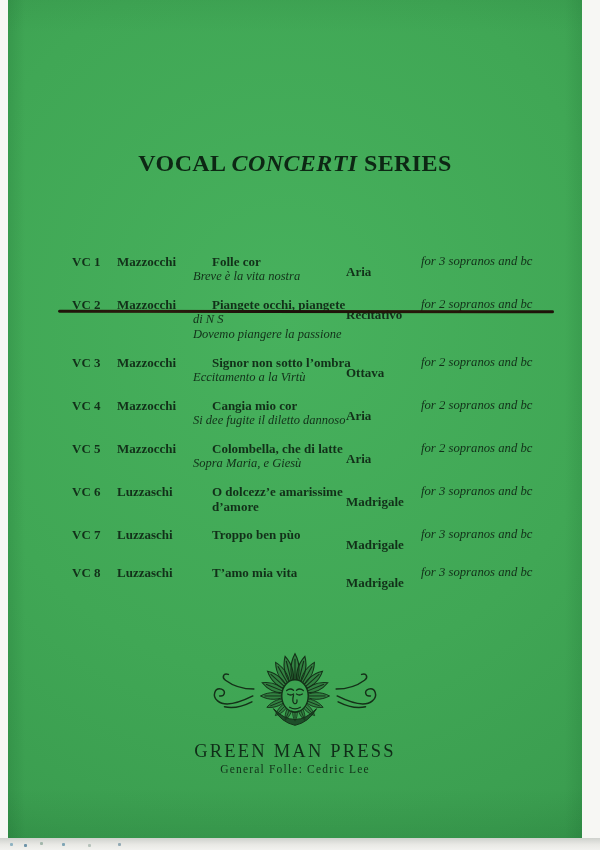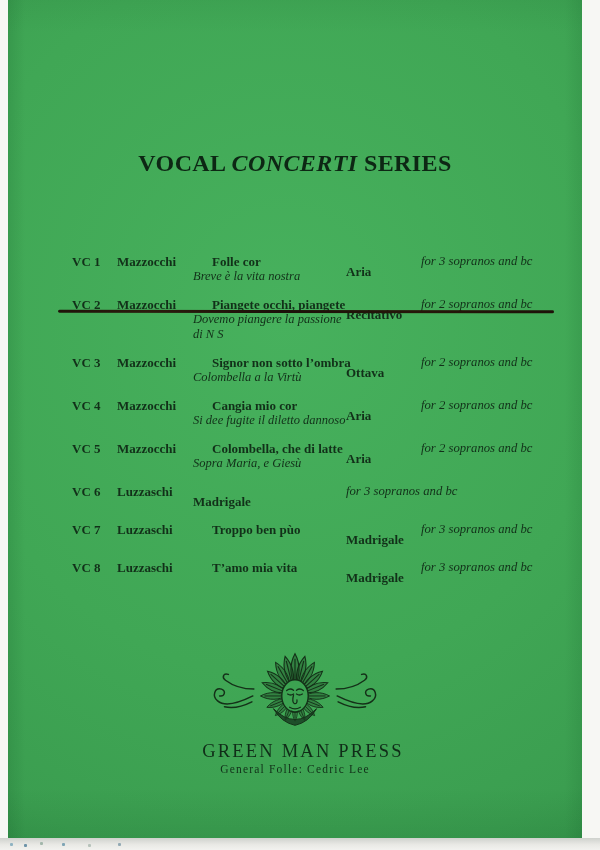--- a/index.html
+++ b/index.html
@@ -54,21 +54,21 @@
   .vc2-underline{
     position:absolute;left:50px;top:310px;width:496px;height:2.7px;border-radius:2px;
     background:linear-gradient(90deg,#1f1309,#2b1c0d 18%,#1b1009 45%,#261709 72%,#1d1208);
     transform:rotate(.08deg);
   }
 
   
   .emblem{position:absolute;left:50%;top:646px;transform:translateX(-50%);}
   .press-name{
     position:absolute;left:0;top:741px;width:100%;text-align:center;
-    font-size:18.5px;letter-spacing:2.2px;color:#102d18;font-weight:normal;padding-left:8px;
+    font-size:18.5px;letter-spacing:2.2px;color:#102d18;font-weight:normal;
   }
   .editor-line{
     position:absolute;left:0;top:763px;width:100%;text-align:center;
     font-size:11.5px;letter-spacing:1.2px;color:#123019;
   }
 </style>
 </head>
 <body>
 
 <div class="sheet">
@@ -91,34 +91,34 @@
       <div class="c typecell">Aria</div>
       <div class="c scoring">for 3 sopranos and bc</div>
     </div>
 
     <div class="entry">
       <div class="c num">VC 2</div>
       <div class="c composer">Mazzocchi</div>
       <div class="c titlecell">
         <span class="tl">Piangete occhi, piangete</span>
         <span class="tl"></span>
+        <span class="sl">di N S</span>
         <span class="sl">Dovemo piangere la passione</span>
-        <span class="sl">di N S</span>
       </div>
       <div class="c typecell">Recitativo</div>
       <div class="c scoring">for 2 sopranos and bc</div>
     </div>
 
     <div class="entry">
       <div class="c num">VC 3</div>
       <div class="c composer">Mazzocchi</div>
       <div class="c titlecell">
         <span class="tl">Signor non sotto l’ombra</span>
         <span class="tl"></span>
-        <span class="sl">Colombella a la Virtù</span>
+        <span class="sl">Eccitamento a la Virtù</span>
         <span class="sl"></span>
       </div>
       <div class="c typecell">Ottava</div>
       <div class="c scoring">for 2 sopranos and bc</div>
     </div>
 
     <div class="entry">
       <div class="c num">VC 4</div>
       <div class="c composer">Mazzocchi</div>
       <div class="c titlecell">
@@ -140,20 +140,26 @@
         <span class="sl">Sopra Maria, e Giesù</span>
         <span class="sl"></span>
       </div>
       <div class="c typecell">Aria</div>
       <div class="c scoring">for 2 sopranos and bc</div>
     </div>
 
     <div class="entry">
       <div class="c num">VC 6</div>
       <div class="c composer">Luzzaschi</div>
+      <div class="c titlecell">
+        <span class="tl">O dolcezz’e amarissime</span>
+        <span class="tl">d’amore</span>
+        <span class="sl"></span>
+        <span class="sl"></span>
+      </div>
       <div class="c typecell">Madrigale</div>
       <div class="c scoring">for 3 sopranos and bc</div>
     </div>
 
     <div class="entry">
       <div class="c num">VC 7</div>
       <div class="c composer">Luzzaschi</div>
       <div class="c titlecell">
         <span class="tl">Troppo ben pùo</span>
         <span class="tl"></span>

